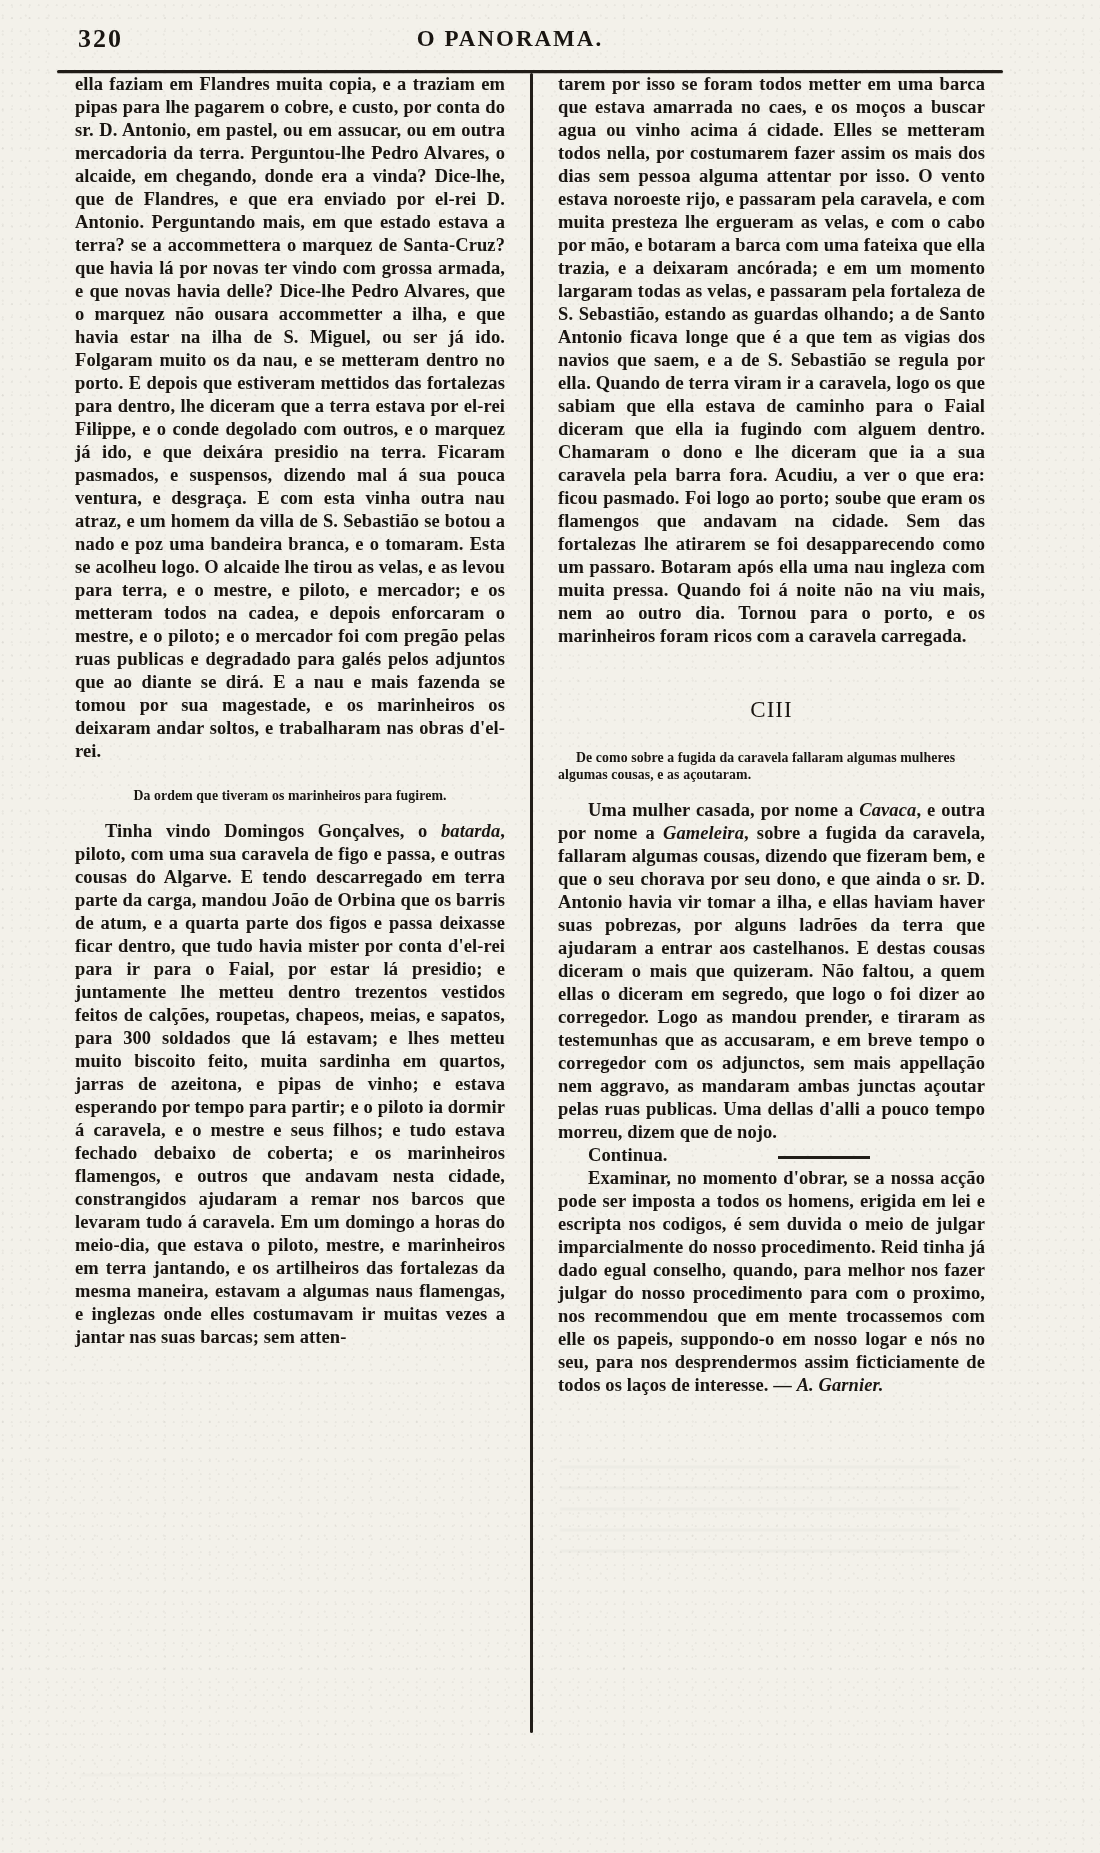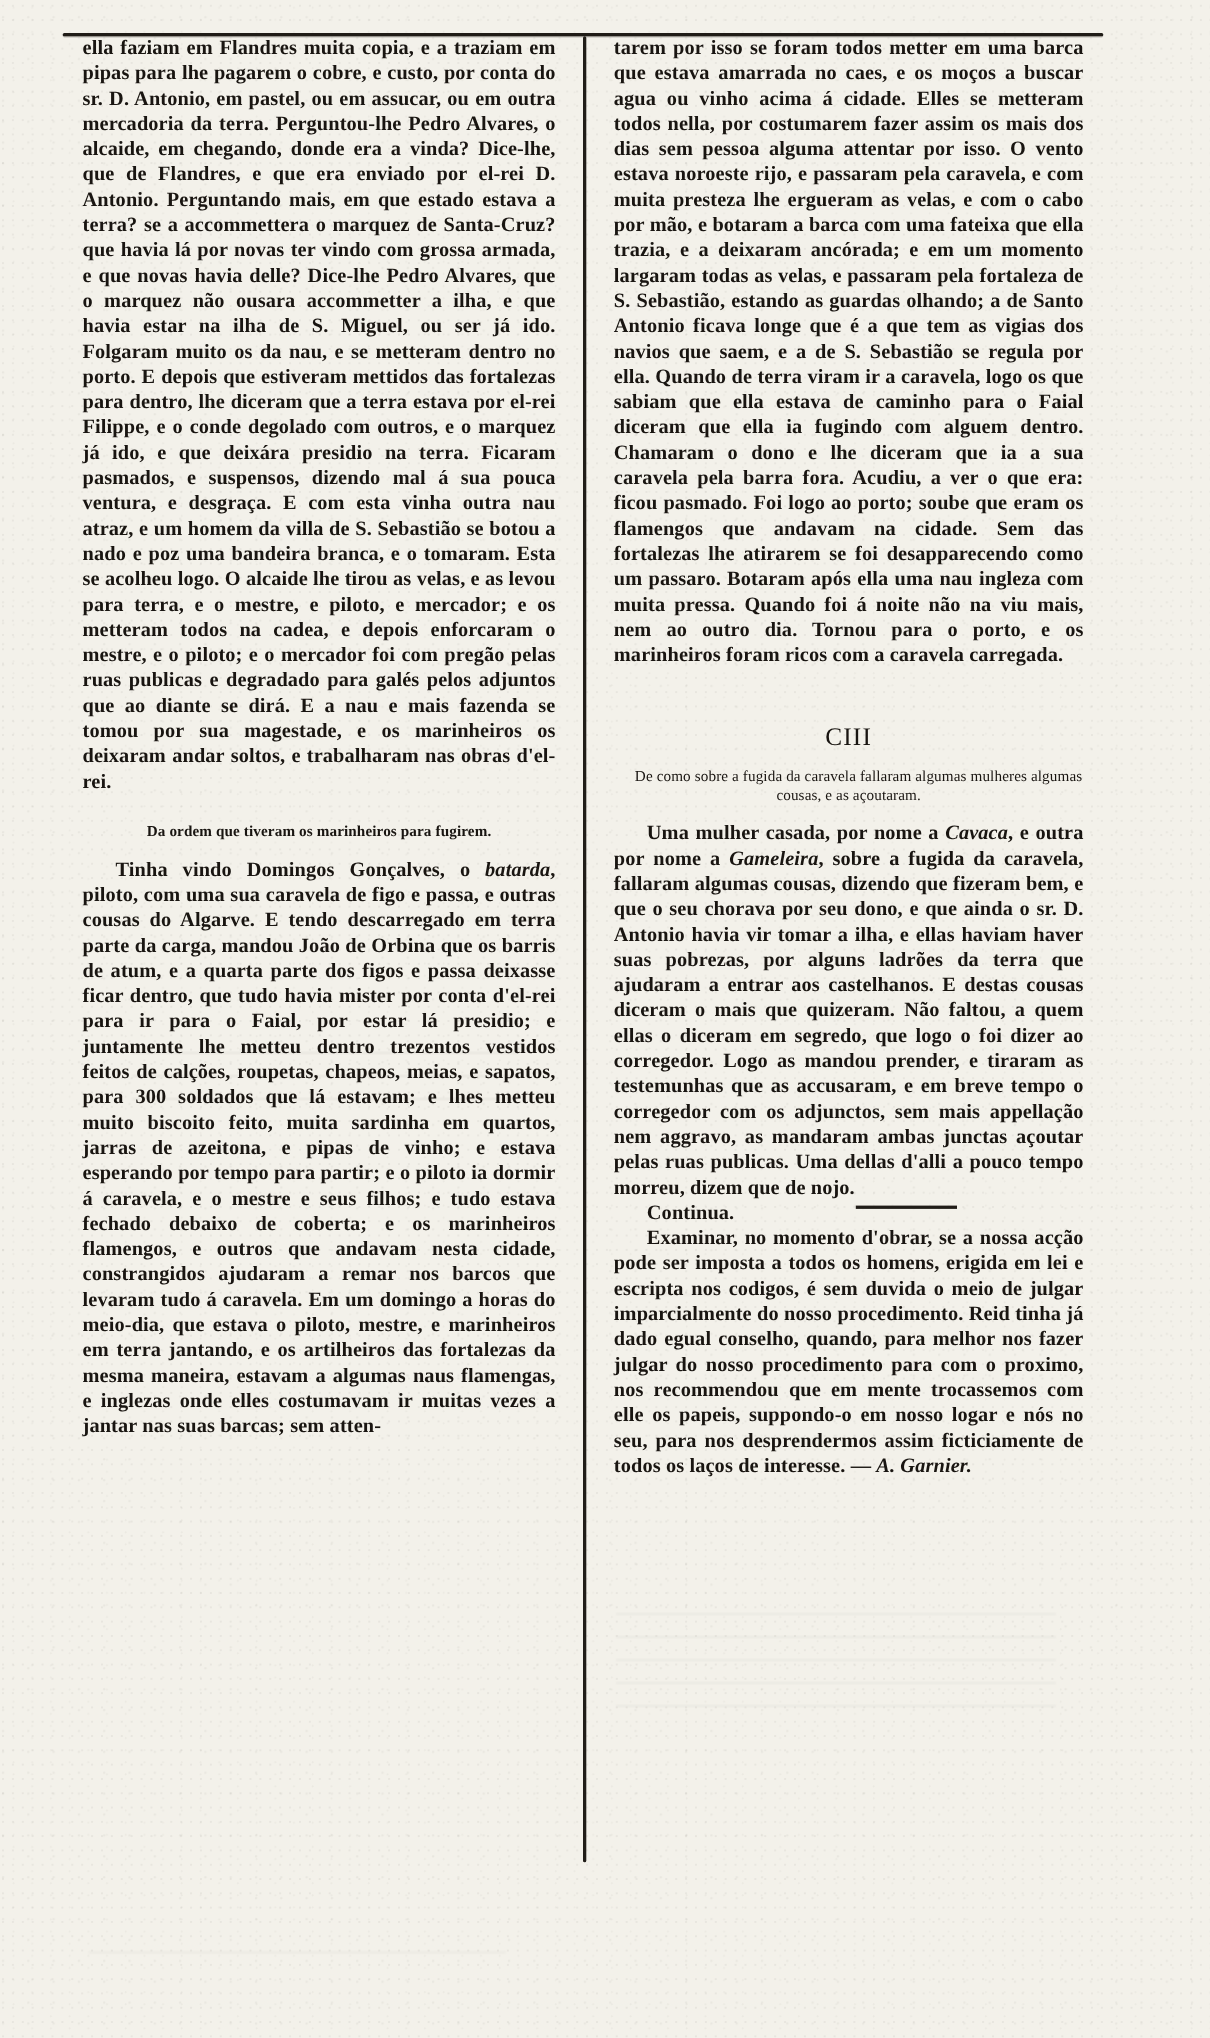--- a/index.html
+++ b/index.html
@@ -67,30 +67,30 @@
     margin-top:50px;
   }
   .cii-caption{
     margin-top:24px;
     font-size:13.8px;line-height:17px;
     text-align:center;
     font-weight:bold;
     letter-spacing:0.1px;
   }
   .ciii-caption{
-    margin-top:16px;
+    margin-top:28px;
     font-size:13.8px;line-height:17px;
-    text-align:center;
+    text-align:left;
     text-indent:18px;
-    font-weight:normal;
+    font-weight:bold;
     letter-spacing:0.1px;
   }
   .after-caption{margin-top:16px;}
   .continua-row{
-    display:flex;align-items:flex-start;
+    display:flex;align-items:center;
   }
   .continua-label{text-indent:30px;flex:0 0 auto;}
   .continua-dash{
     flex:0 0 auto;
     width:92px;height:3px;background:#211d18;
     margin-left:110px;margin-top:4px;
   }
   .final-para{}
   .sig{font-weight:bold;}
   .ghost{
@@ -103,20 +103,24 @@
   .ghost.g1{left:120px;top:952px;width:350px;height:48px;}
   .ghost.g2{left:585px;top:1158px;width:70px;height:20px;opacity:.5;}
   .ghost.g3{left:560px;top:1462px;width:400px;height:90px;opacity:.65;}
   .ghost.g4{left:80px;top:1760px;width:380px;height:16px;opacity:.4;}
 </style>
 </head>
 <body>
 
 <div class="page">
 
+  <div class="masthead">
+    <span class="page-num">320</span>
+    <span class="title">O PANORAMA.</span>
+  </div>
   <div class="head-rule"></div>
 
   <div class="columns">
 
     <div class="col left">
       <p class="body-para"><span>ella faziam em Flandres muita copia, e a traziam em pipas para lhe pagarem o cobre, e custo, por conta do sr. D. Antonio, em pastel, ou em assucar, ou em outra mercadoria da terra. Perguntou-lhe Pedro Alvares, o alcaide, em chegando, donde era a vinda? Dice-lhe, que de Flandres, e que era enviado por el-rei D. Antonio. Perguntando mais, em que estado estava a terra? se a accommettera o marquez de Santa-Cruz? que havia lá por novas ter vindo com grossa armada, e que novas havia delle? Dice-lhe Pedro Alvares, que o marquez não ousara accommetter a ilha, e que havia estar na ilha de S. Miguel, ou ser já ido. Folgaram muito os da nau, e se metteram dentro no porto. E depois que estiveram mettidos das fortalezas para dentro, lhe diceram que a terra estava por el-rei Filippe, e o conde degolado com outros, e o marquez já ido, e que deixára presidio na terra. Ficaram pasmados, e suspensos, dizendo mal á sua pouca ventura, e desgraça. E com esta vinha outra nau atraz, e um homem da villa de S. Sebastião se botou a nado e poz uma bandeira branca, e o tomaram. Esta se acolheu logo. O alcaide lhe tirou as velas, e as levou para terra, e o mestre, e piloto, e mercador; e os metteram todos na cadea, e depois enforcaram o mestre, e o piloto; e o mercador foi com pregão pelas ruas publicas e degradado para galés pelos adjuntos que ao diante se dirá. E a nau e mais fazenda se tomou por sua magestade, e os marinheiros os deixaram andar soltos, e trabalharam nas obras d'el-rei.</span></p>
 
 
       <p class="cii-caption">Da ordem que tiveram os marinheiros para fugirem.</p>
 

